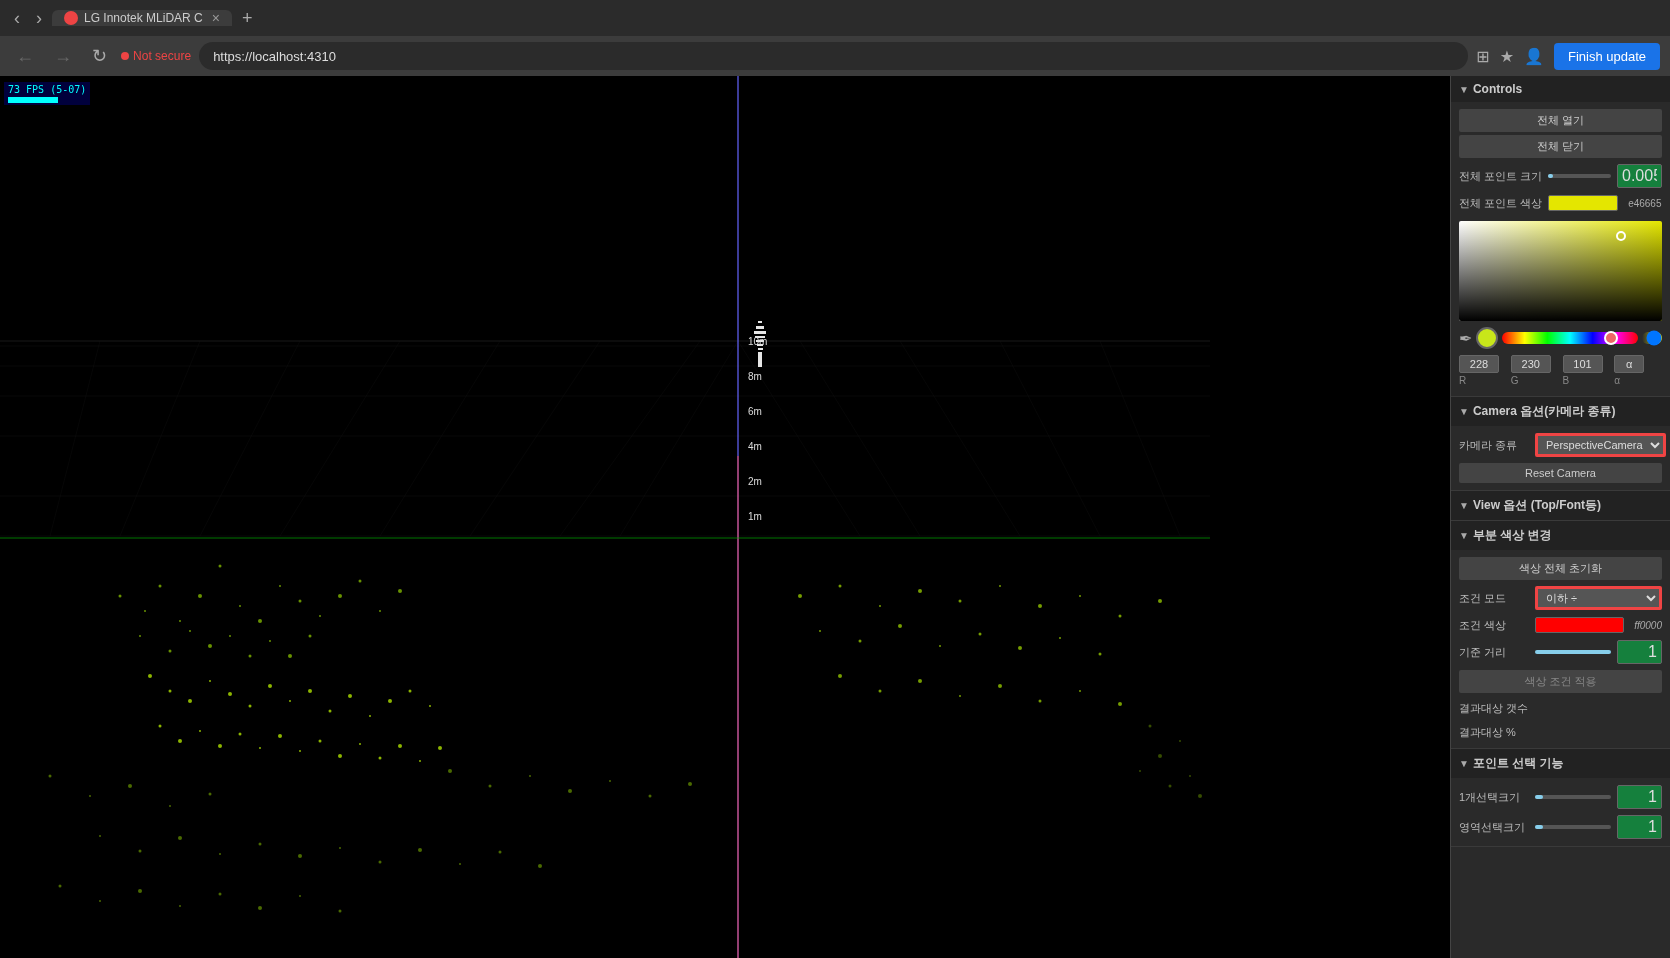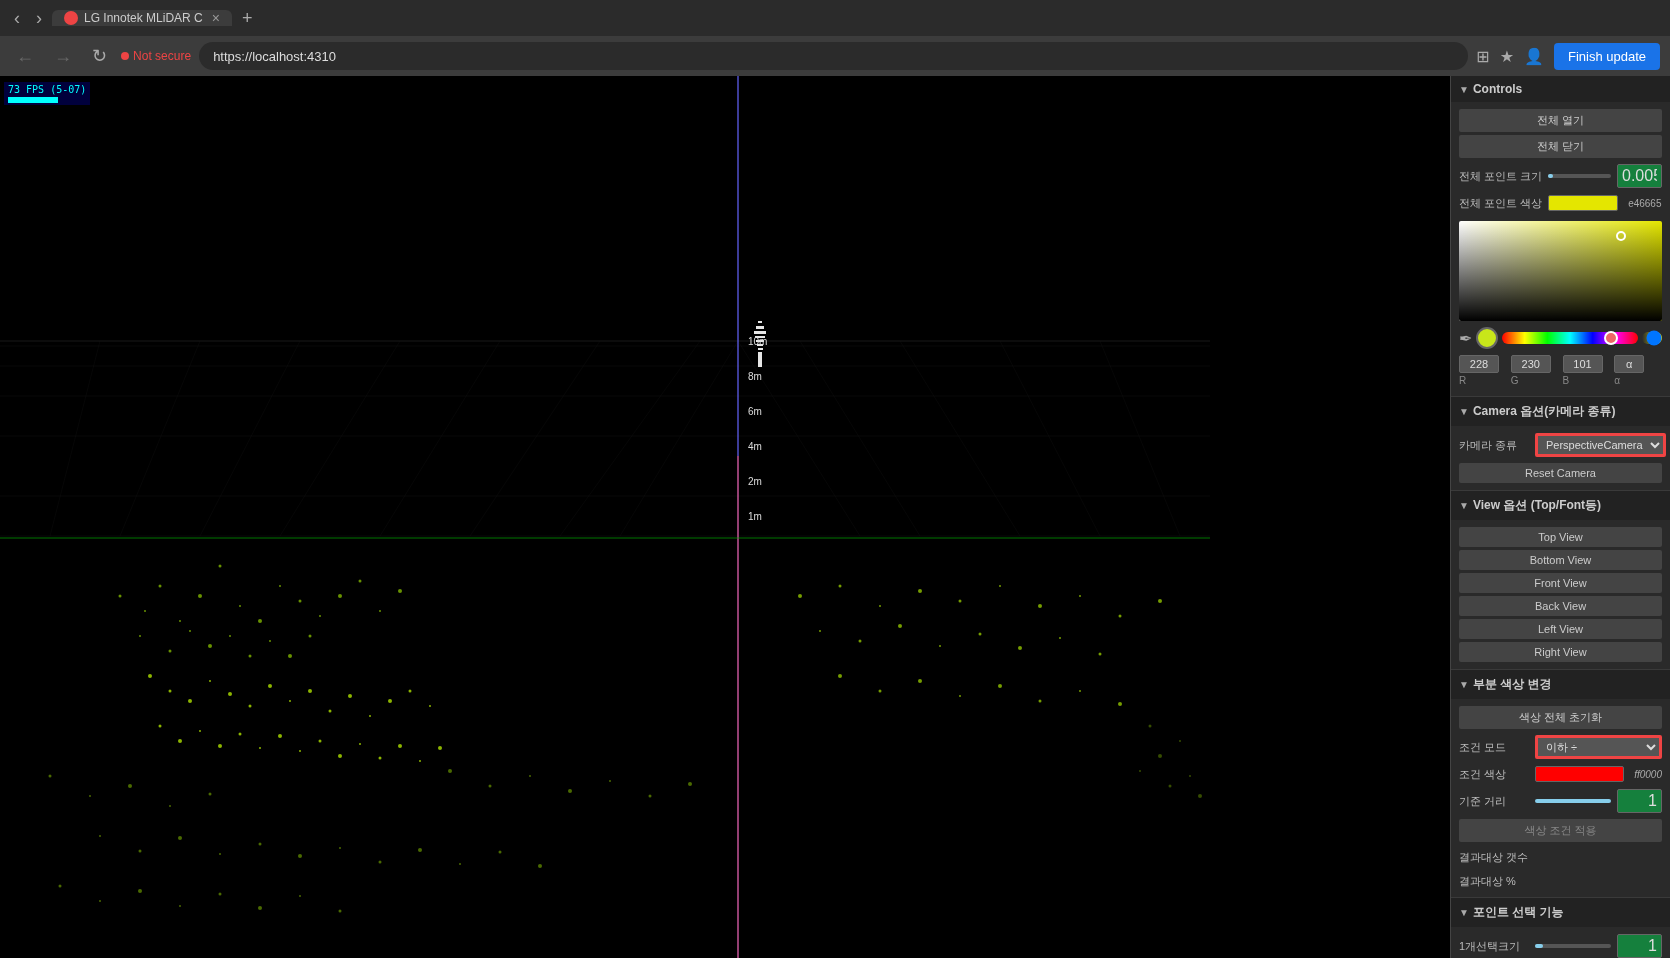--- a/index.html
+++ b/index.html
@@ -379,28 +379,20 @@
         </div>
         <button class="btn-full">Reset Camera</button>
       </div>
     </div>
 
     <div class="panel-section">
       <div class="section-header">
         <span class="arrow">▼</span>
         <span>View 옵션 (Top/Font등)</span>
       </div>
-      <div class="section-content">
-        <button class="btn-full">Top View</button>
-        <button class="btn-full">Bottom View</button>
-        <button class="btn-full">Front View</button>
-        <button class="btn-full">Back View</button>
-        <button class="btn-full">Left View</button>
-        <button class="btn-full">Right View</button>
-      </div>
     </div>
 
     <div class="panel-section">
       <div class="section-header">
         <span class="arrow">▼</span>
         <span>부분 색상 변경</span>
       </div>
       <div class="section-content">
         <button class="btn-full">색상 전체 초기화</button>
 

